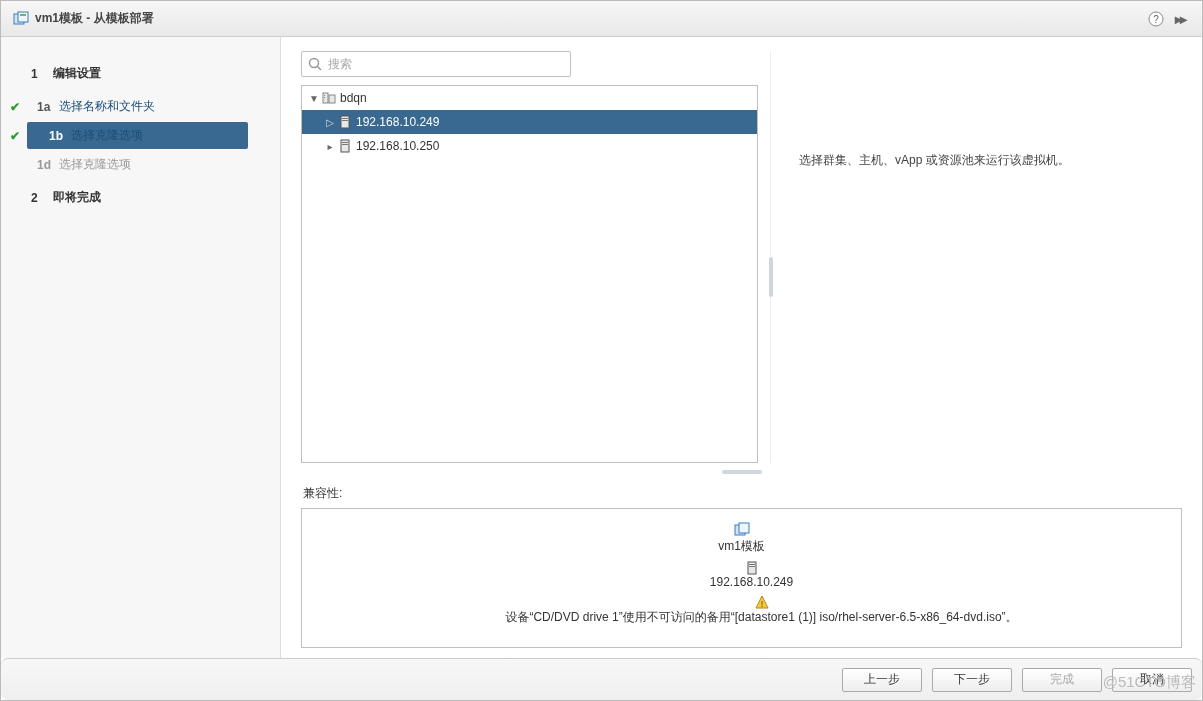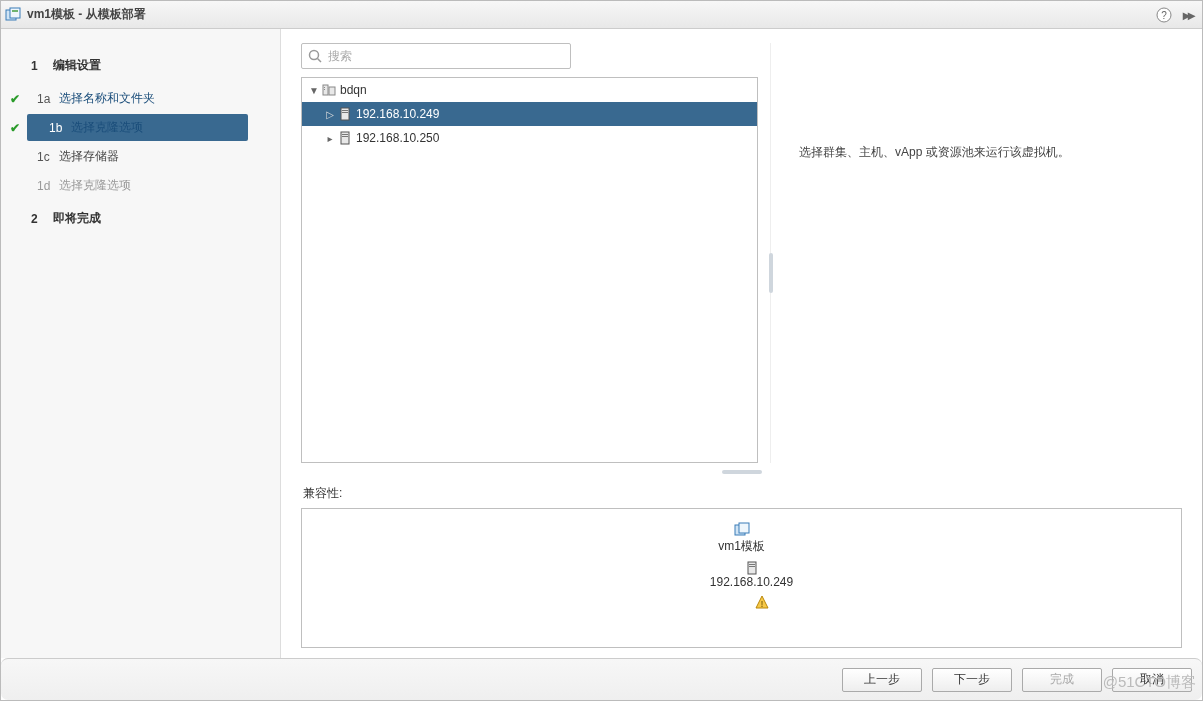--- a/index.html
+++ b/index.html
@@ -12,25 +12,25 @@
     height: 100%;
   }
   .window {
     width: 1203px; height: 701px;
     border: 1px solid #bbb;
     display: flex; flex-direction: column;
     background: #fff;
     position: relative;
   }
   .titlebar {
-    height: 28px;
+    height: 36px;
     background: linear-gradient(#f7f7f7, #e8e8e8);
     border-bottom: 1px solid #ccc;
     display: flex; align-items: center;
-    padding: 0 4px;
+    padding: 0 12px;
   }
   .titlebar .vm-icon {
     width: 16px; height: 16px; margin-right: 6px;
     display: inline-flex; align-items: center; justify-content: center;
   }
   .titlebar .title { font-weight: bold; color: #444; }
   .titlebar .spacer { flex: 1; }
   .titlebar .help-icon, .titlebar .arrows-icon {
     width: 20px; height: 20px; margin-left: 4px;
     display: inline-flex; align-items: center; justify-content: center;
@@ -47,21 +47,21 @@
     border-right: 1px solid #ddd;
     padding: 18px 0 0 0;
   }
   .step { display: flex; align-items: center; padding: 6px 10px 6px 14px; position: relative; }
   .step .check { width: 16px; text-align: center; color: #2a9b2a; font-weight: bold; visibility: hidden; }
   .step.completed .check { visibility: visible; }
   .step .num { display: inline-block; min-width: 22px; font-weight: bold; color: #333; }
   .step .label { color: #333; }
   .step.major { font-weight: bold; padding-left: 30px; margin-top: 4px; margin-bottom: 4px; }
   .step.sub { padding-left: 6px; }
-  .step.sub .num { color: #555; font-weight: normal; margin-left: 14px; }
+  .step.sub .num { color: #555; font-weight: bold; margin-left: 14px; }
   .step.sub .label { color: #444; }
   .step.selected {
     background: #396990;
     color: #fff;
     border-radius: 2px;
     margin: 1px 24px 1px 26px;
     padding: 5px 10px 5px 8px;
   }
   .step.selected .num, .step.selected .label { color: #fff; }
   .step.disabled .num, .step.disabled .label { color: #999; }
@@ -181,25 +181,20 @@
         <span class="check">✔</span>
         <span class="num">1a</span>
         <span class="label">选择名称和文件夹</span>
       </div>
       <div class="step sub completed" style="padding:0 8px 0 6px;">
         <span class="check">✔</span>
         <div class="step selected" style="flex:1; margin-left:4px;">
           <span class="num">1b</span>
           <span class="label">选择克隆选项</span>
         </div>
-      </div>
-      <div class="step sub">
-        <span class="check">✔</span>
-        <span class="num">1c</span>
-        <span class="label">选择存储器</span>
       </div>
       <div class="step sub disabled">
         <span class="check">✔</span>
         <span class="num">1d</span>
         <span class="label">选择克隆选项</span>
       </div>
       <div class="step major">
         <span class="num">2</span>
         <span class="label">即将完成</span>
       </div>
@@ -283,20 +278,21 @@
           </span>
           <span>192.168.10.249</span>
         </div>
         <div class="compat-row indent2">
           <span class="icon warn-icon">
             <svg width="14" height="14">
                 <polygon points="7,1 13,13 1,13"></polygon>
                 <text x="7" y="12" text-anchor="middle" font-size="9" fill="#5c4400">!</text>
               </svg>
           </span>
+          <span>设备“CD/DVD drive 1”使用不可访问的备用“[datastore1 (1)] iso/rhel-server-6.5-x86_64-dvd.iso”。</span>
         </div>
       </div>
       <div style="height:10px;"></div>
     </div>
   </div>
 
   <div class="footer">
     <button class="btn">上一步</button>
     <button class="btn">下一步</button>
     <button class="btn" disabled="">完成</button>

